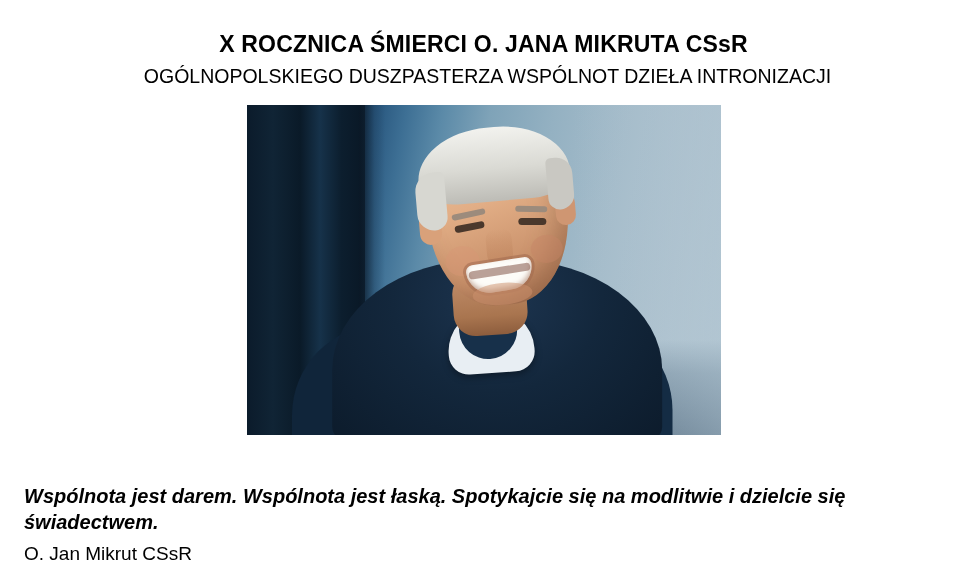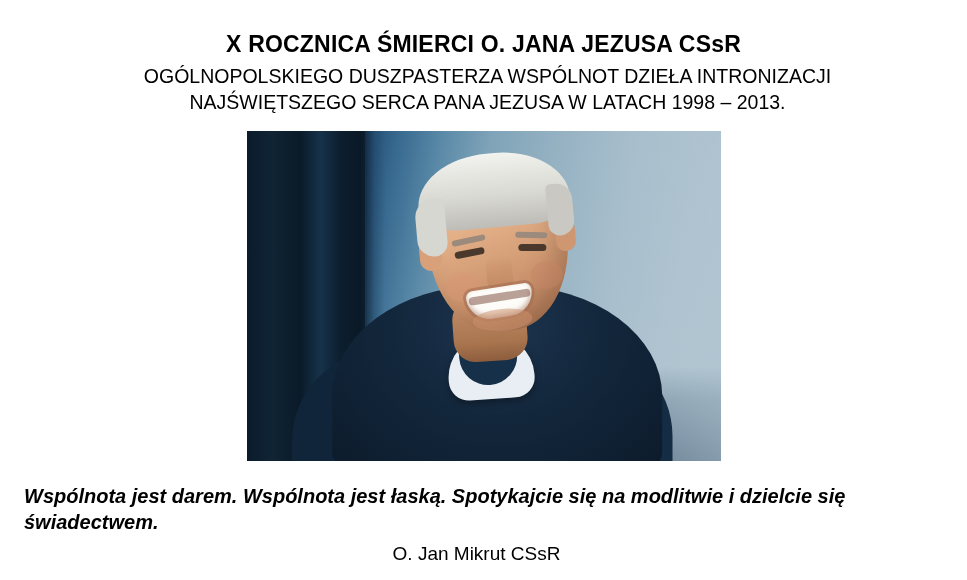--- a/index.html
+++ b/index.html
@@ -317,34 +317,33 @@
   .quote {
     font-size: 20px;
     font-style: italic;
     font-weight: bold;
     text-align: left;
     line-height: 1.3;
     margin: 0;
   }
   .attribution {
     font-size: 19px;
-    text-align: center;
+    text-align: left;
     margin: 8px 14px 0 0;
     line-height: 1.2;
   }
 </style>
 </head>
 <body>
 
 <div class="page">
 
   <div class="header">
-    <h1 class="title-main">X ROCZNICA ŚMIERCI O. JANA JEZUSA CSsR</h1>
+    <h1 class="title-main">X ROCZNICA ŚMIERCI O. JANA MIKRUTA CSsR</h1>
     <p class="title-sub">OGÓLNOPOLSKIEGO DUSZPASTERZA WSPÓLNOT DZIEŁA INTRONIZACJI</p>
-    <p class="title-sub">NAJŚWIĘTSZEGO SERCA PANA JEZUSA W LATACH 1998 – 2013.</p>
   </div>
 
   <div class="photo-wrap">
     <div class="photo">
       <div class="bg-wall"></div>
       <div class="bg-floor"></div>
       <div class="curtain"></div>
       <div class="curtain-edge"></div>
       <div class="wall-shadow"></div>
 

